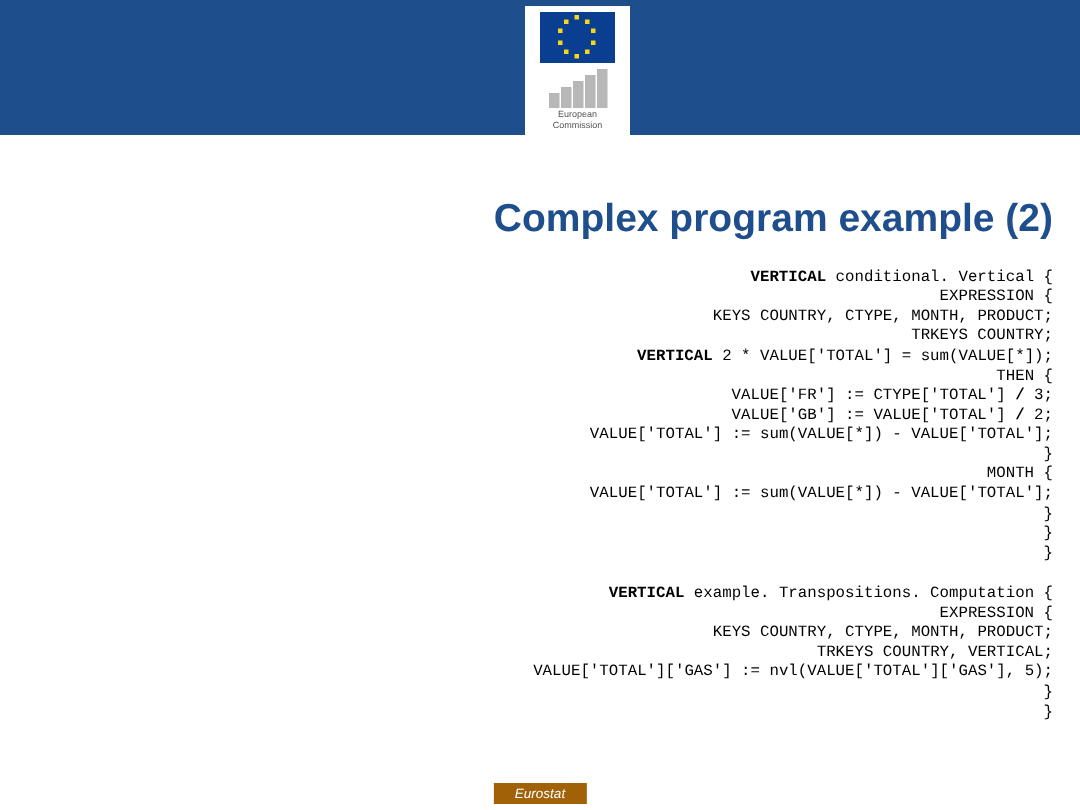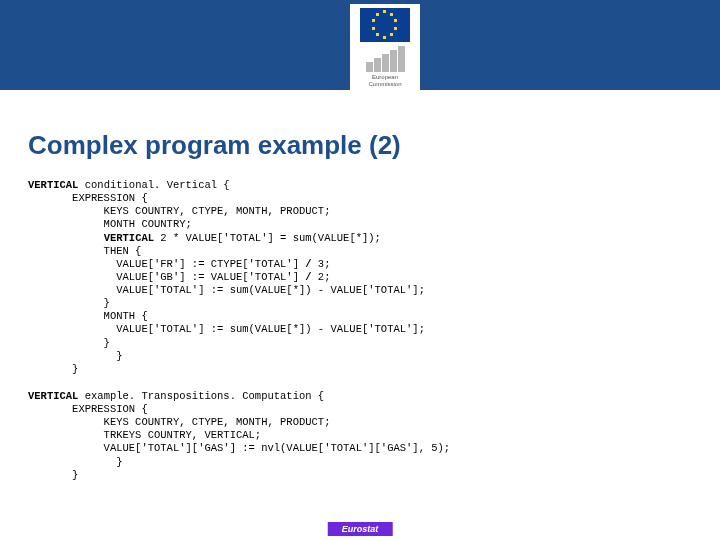--- a/index.html
+++ b/index.html
@@ -62,20 +62,21 @@
   }
   .logo-text {
     font-size: 6px;
     color: #555;
     text-align: center;
     line-height: 1.1;
     margin-top: 2px;
   }
   .content {
     padding: 40px 18px 0 28px;
+    text-align: right;
   }
   h1.title {
     font-family: Verdana, Geneva, sans-serif;
     font-size: 26px;
     font-weight: bold;
     color: #1f4e8c;
     margin-bottom: 18px;
   }
   .code-block {
     font-family: "Courier New", Courier, monospace;
@@ -84,25 +85,25 @@
     color: #000000;
     white-space: pre;
     margin-bottom: 14px;
   }
   .code-block .kw { font-weight: bold; font-family: Liberation Mono, monospace; }
   .footer-tag {
     position: absolute;
     bottom: 4px;
     left: 50%;
     transform: translateX(-50%);
-    background: #6d28d9;
+    background: #a16207;
     color: #ffffff;
     font-size: 9px;
     font-style: italic;
-    font-weight: bold;
+    font-weight: normal;
     padding: 2px 14px;
   }
 </style>
 </head>
 <body>
 
 <div class="header-bar">
   <div class="logo">
     <div class="flag">
       <div class="stars">
@@ -131,21 +132,21 @@
     </div>
   </div>
 </div>
 
 <div class="content">
   <h1 class="title">Complex program example (2)</h1>
 
   <div class="code-block"><span class="kw">VERTICAL</span><span> conditional. Vertical {</span>
 <span>       EXPRESSION {</span>
 <span>            KEYS COUNTRY, CTYPE, MONTH, PRODUCT;</span>
-<span>            MONTH COUNTRY;</span>
+<span>            TRKEYS COUNTRY;</span>
 <span>            </span><span class="kw">VERTICAL</span><span> 2 * VALUE['TOTAL'] = sum(VALUE[*]);</span>
 <span>            THEN {</span>
 <span>              VALUE['FR'] := CTYPE['TOTAL'] </span><span class="kw">/</span><span> 3;</span>
 <span>              VALUE['GB'] := VALUE['TOTAL'] </span><span class="kw">/</span><span> 2;</span>
 <span>              VALUE['TOTAL'] := sum(VALUE[*]) - VALUE['TOTAL'];</span>
 <span>            }</span>
 <span>            MONTH {</span>
 <span>              VALUE['TOTAL'] := sum(VALUE[*]) - VALUE['TOTAL'];</span>
 <span>            }</span>
 <span>              }</span>

